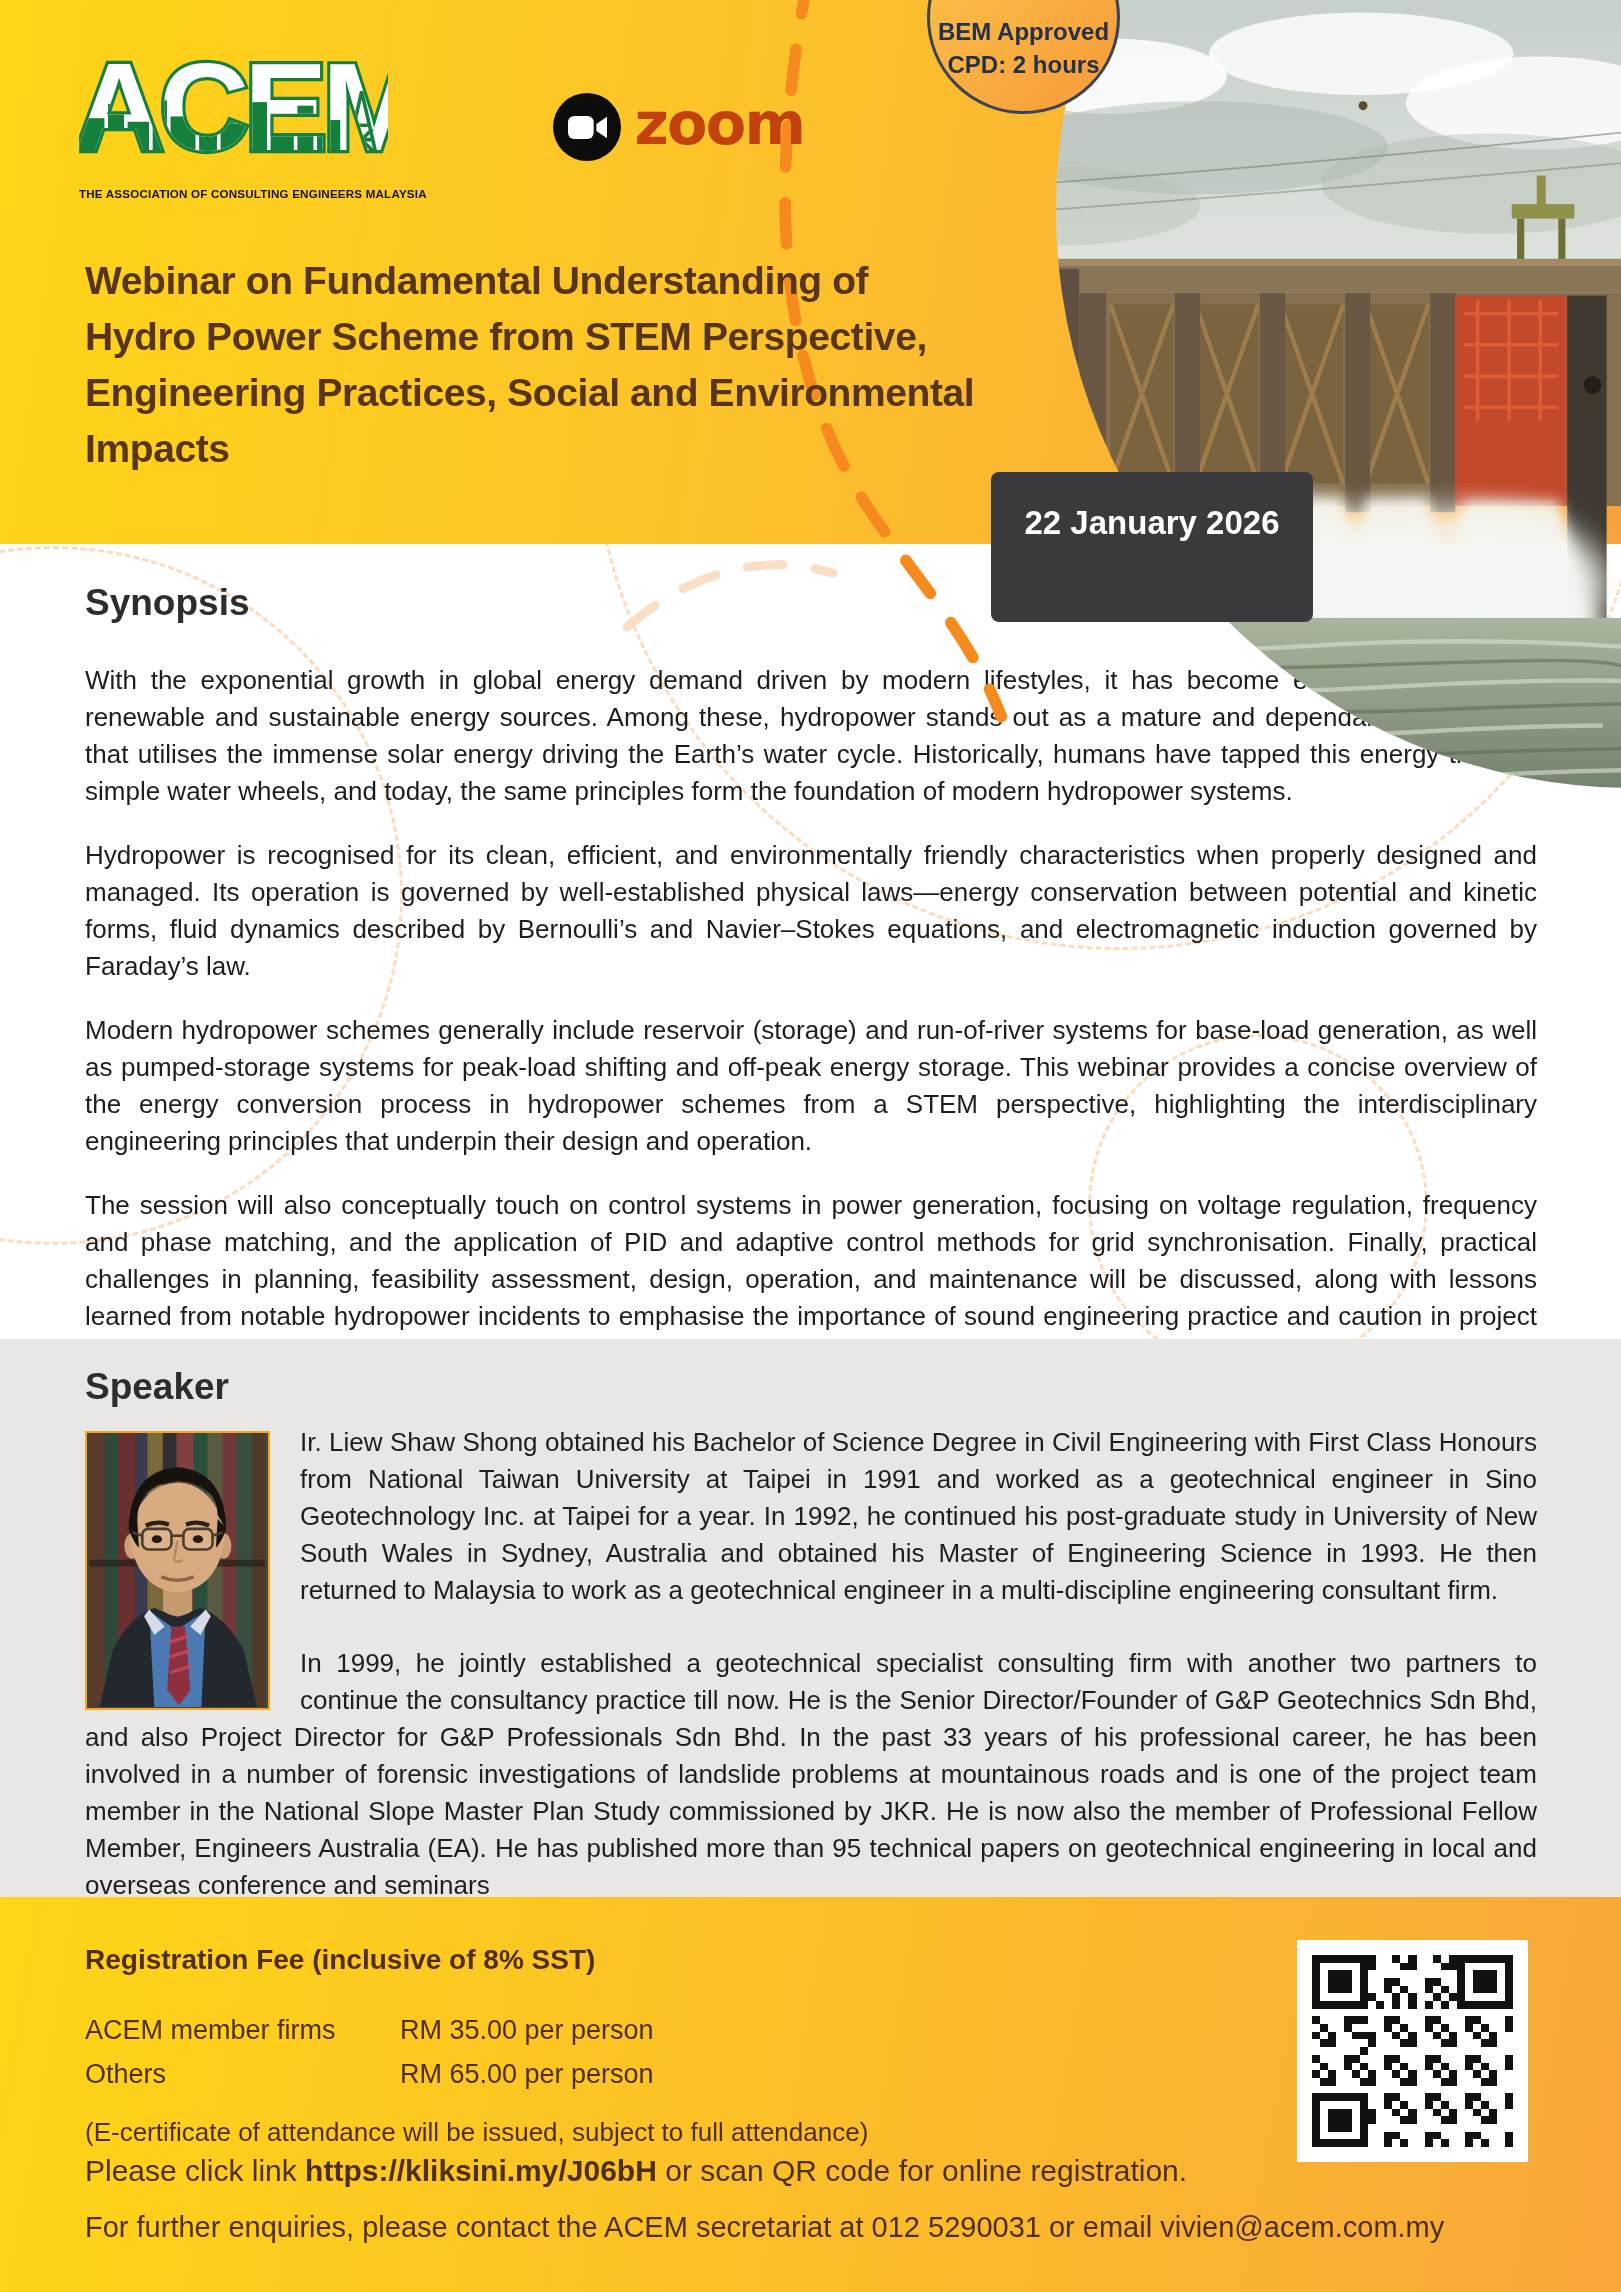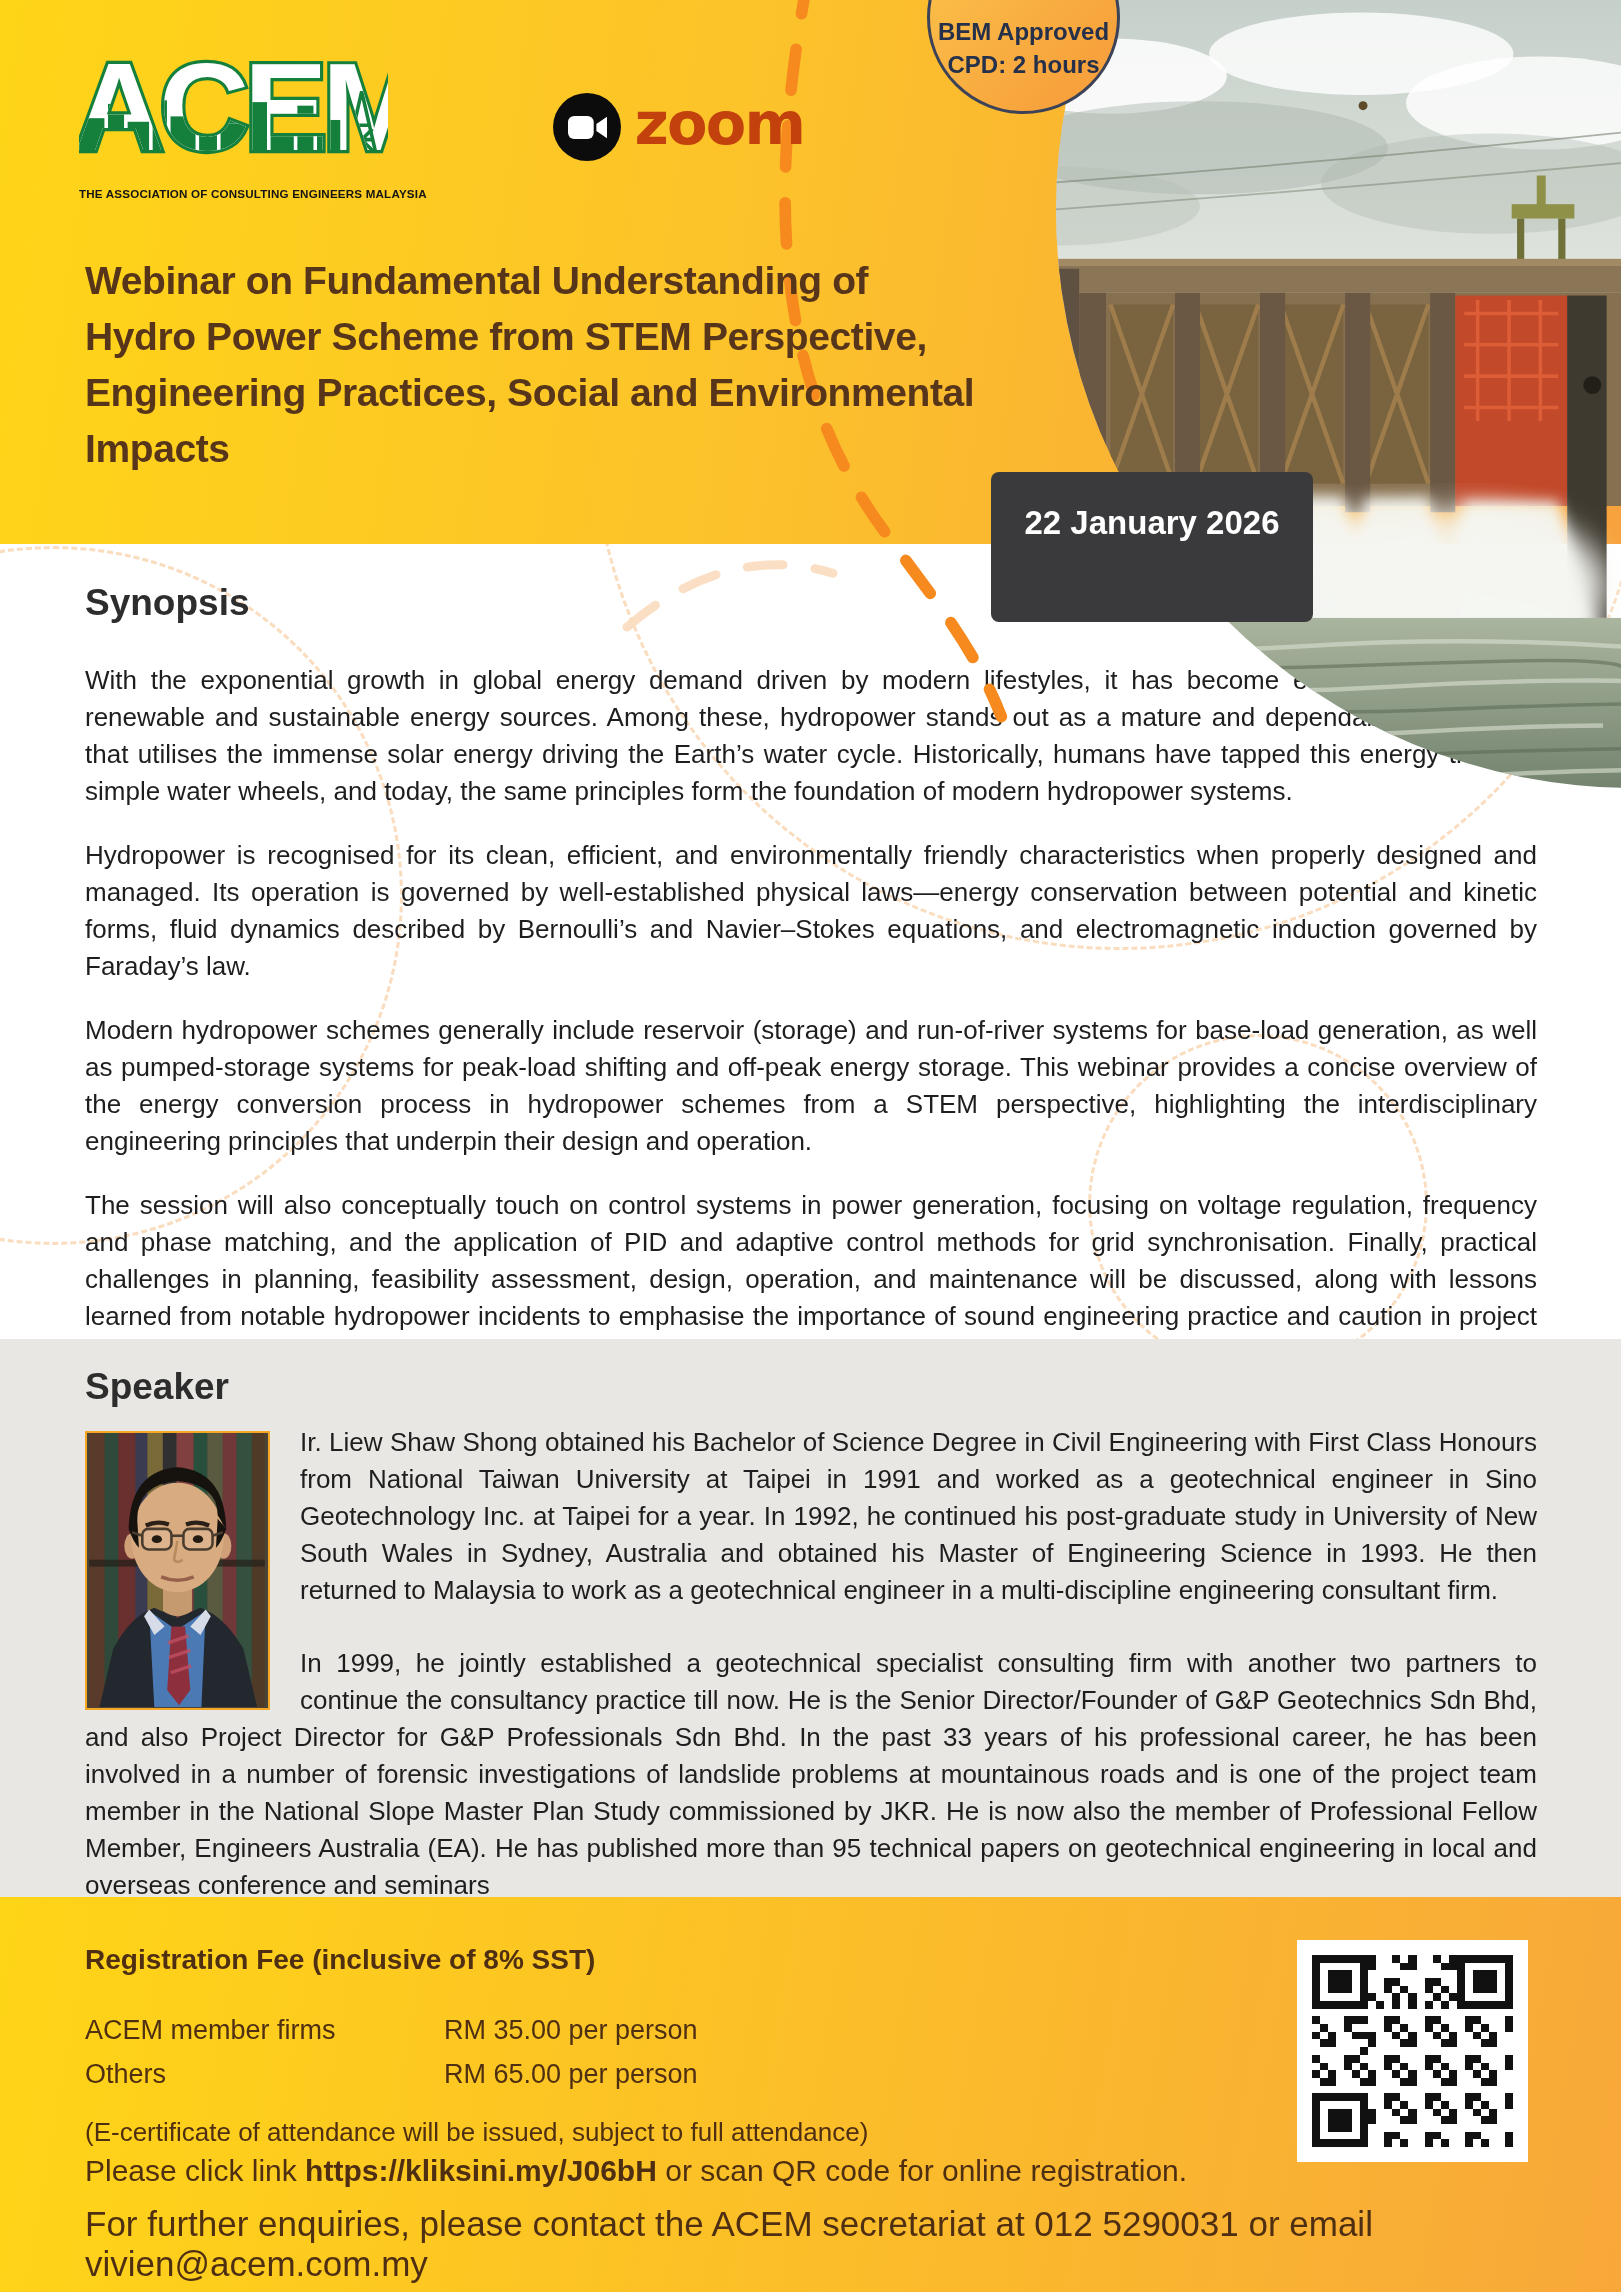--- a/index.html
+++ b/index.html
@@ -68,25 +68,25 @@
     float:left; width:185px; height:279px; margin:7.2px 30px 7.2px 0;
     border:2.7px solid #f5a623; background:#4a4438;
   }
   
   .footer {
     position:absolute; left:0; top:1897px; width:1622px; height:396px; z-index:1;
     background:linear-gradient(100deg,#ffd517 0%,#f8a83a 100%);
     padding:47px 85px 0 85px; color:#4f2f12;
   }
   .reg-title { font-size:28px; font-weight:bold; margin-bottom:39px; }
-  .fee-row { display:flex; font-size:27px; margin-bottom:13.4px;gap:44px; }
+  .fee-row { display:flex; font-size:27px; margin-bottom:13.4px; }
   .fee-label { width:315px; }
   .reg-note { font-size:26px; margin-top:27px; }
   .reg-link-line { font-size:30px; margin-top:6px; }
-  .reg-contact { font-size:35px; margin-top:16px; }
+  .reg-contact { font-size:29px; margin-top:23px; }
   .bold-italic { font-weight:bold; }
   .qr-box {
     position:absolute; left:1297px; top:43px; width:231px; height:222px;
     background:#ffffff; padding:15px;
   }
   .qr-grid { width:100%; height:100%; display:grid;
     grid-template-columns:repeat(25,1fr); grid-template-rows:repeat(25,1fr); }
   .qr-grid div { background:#ffffff; }
   .qr-grid div.qm { background:#111111; }
 </style>

